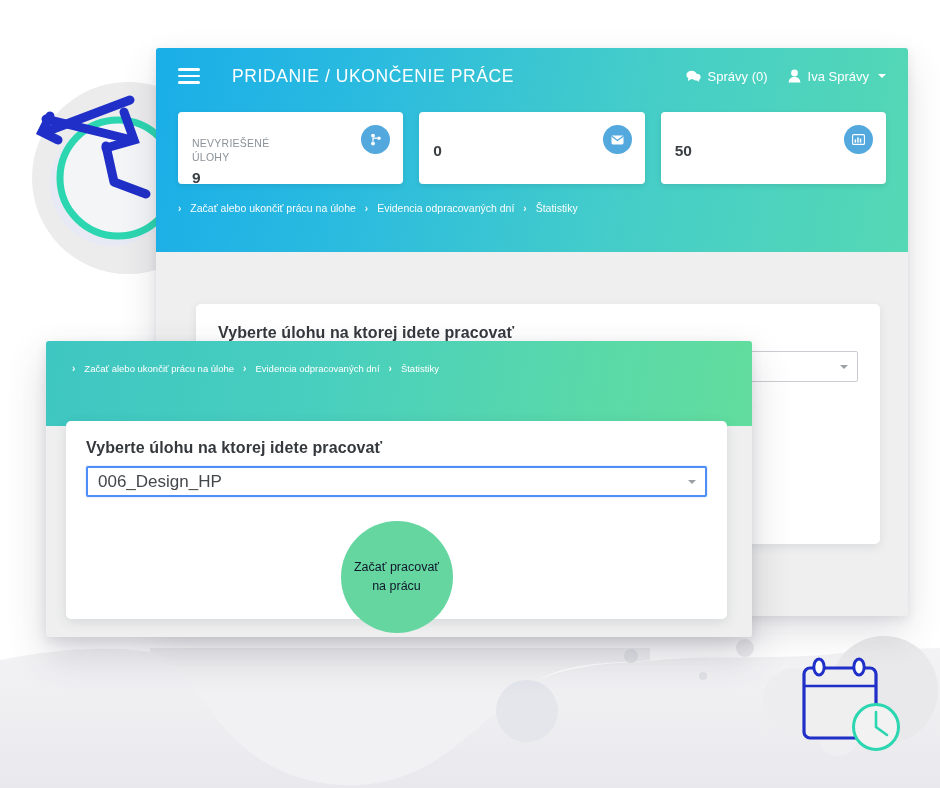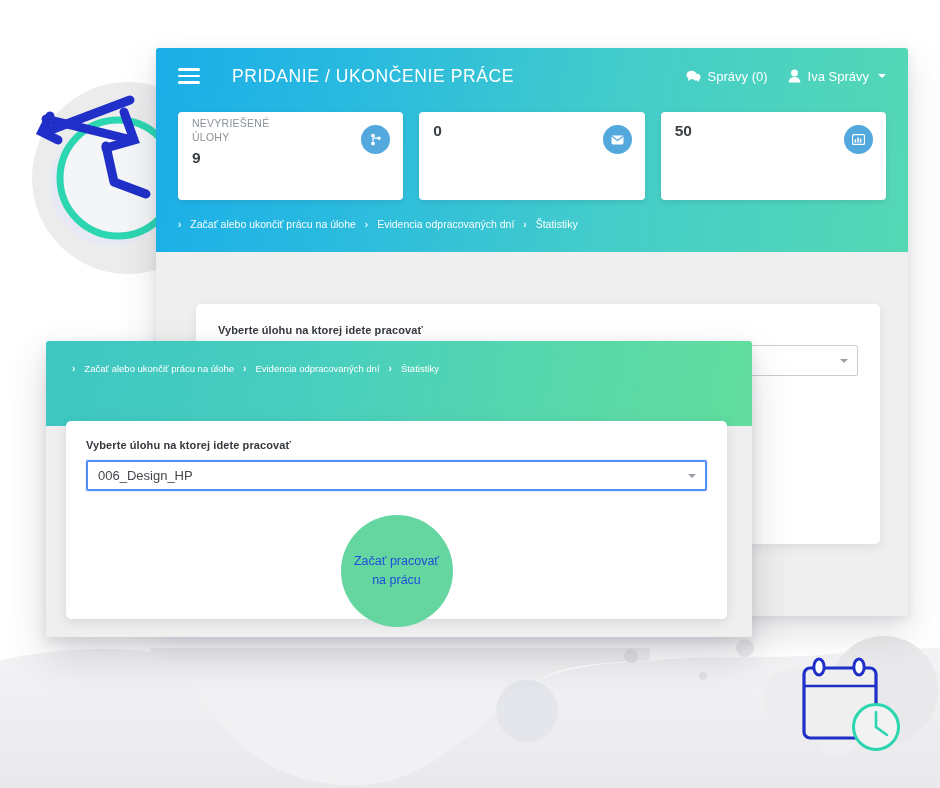--- a/index.html
+++ b/index.html
@@ -45,22 +45,22 @@
   }
   .topbar-right { margin-left: auto; display: flex; align-items: center; gap: 20px;
                   font-size: 13px; }
   .tb-item { display: flex; align-items: center; gap: 7px; cursor: pointer; color: #fff; }
   .caret-dn { width: 0; height: 0; border-left: 4px solid transparent;
               border-right: 4px solid transparent; border-top: 4.5px solid #fff; margin-left: 2px; }
 
   
   .stats { position: relative; display: flex; gap: 16px; padding: 8px 22px 0 22px; }
   .stat-card {
-    flex: 1; background: #fff; border-radius: 4px; height: 88px;
-    padding: 5px 14px 0 14px; position: relative;
+    flex: 1; background: #fff; border-radius: 4px; height: 72px;
+    padding: 25px 14px 0 14px; position: relative;
     box-shadow: 0 2px 5px rgba(40,60,80,.13);
   }
   .stat-label { font-size: 10.5px; color: #8b9299; line-height: 13.5px;
                 letter-spacing: .25px; max-width: 110px; }
   .stat-val { font-size: 15.5px; color: #3a3f44; font-weight: 700; margin-top: 5px; }
   .stat-icon {
     position: absolute; right: 13px; top: 13px; width: 29px; height: 29px;
     border-radius: 50%; background: #53a9de; display: flex; align-items: center;
     justify-content: center; color: #fff;
   }
@@ -72,24 +72,24 @@
   .crumb { cursor: pointer; white-space: nowrap; }
   .crumb-sep { font-size: 10px; font-weight: 700; opacity: .95; }
 
   
   .back-body { position: absolute; left: 0; top: 204px; right: 0; bottom: 0; background: #efefef; }
   .card-back {
     position: absolute; left: 40px; top: 52px; right: 28px; height: 240px;
     background: #fff; border-radius: 5px; box-shadow: 0 3px 10px rgba(50,60,80,.10);
     padding: 20px 22px;
   }
-  .field-label { font-size: 11px; font-weight: 700; color: #35393d; letter-spacing: .1px; }
+  .field-label { font-size: 16px; font-weight: 700; color: #35393d; letter-spacing: .1px; }
   .select-box {
     margin-top: 9px; height: 31px; border: 1px solid #c9ccd0; border-radius: 2px;
-    display: flex; align-items: center; padding: 0 10px; font-size: 13px; color: #6d7378;
+    display: flex; align-items: center; padding: 0 10px; font-size: 17px; color: #6d7378;
     background: #fff; position: relative; cursor: pointer;
   }
   .select-box .sel-caret {
     position: absolute; right: 9px; top: 50%; transform: translateY(-50%);
     width: 0; height: 0; border-left: 4px solid transparent; border-right: 4px solid transparent;
     border-top: 4.5px solid #9aa0a6;
   }
 
   
   .win-front {
@@ -110,21 +110,21 @@
     padding: 18px 20px;
   }
   .select-box.focused {
     border: 2px solid #4f8ef7; color: #44484c;
     box-shadow: 0 0 0 1px rgba(79,142,247,.10);
   }
   .start-btn-wrap { display: flex; justify-content: center; align-items: center;
                     margin-top: 24px; }
   .start-btn {
     width: 112px; height: 112px; border-radius: 50%; background: #66d6a0;
-    color: #1d4ed8; display: flex; flex-direction: column; align-items: center;
+    color: #0f172a; display: flex; flex-direction: column; align-items: center;
     justify-content: center; font-size: 12.5px; line-height: 19px; text-align: center;
     cursor: pointer; border: none;
   }
 </style>
 </head>
 <body>
 
 <div id="stage">
 
   <svg class="blobs" viewBox="0 0 940 788" width="940" height="788" aria-hidden="true">

